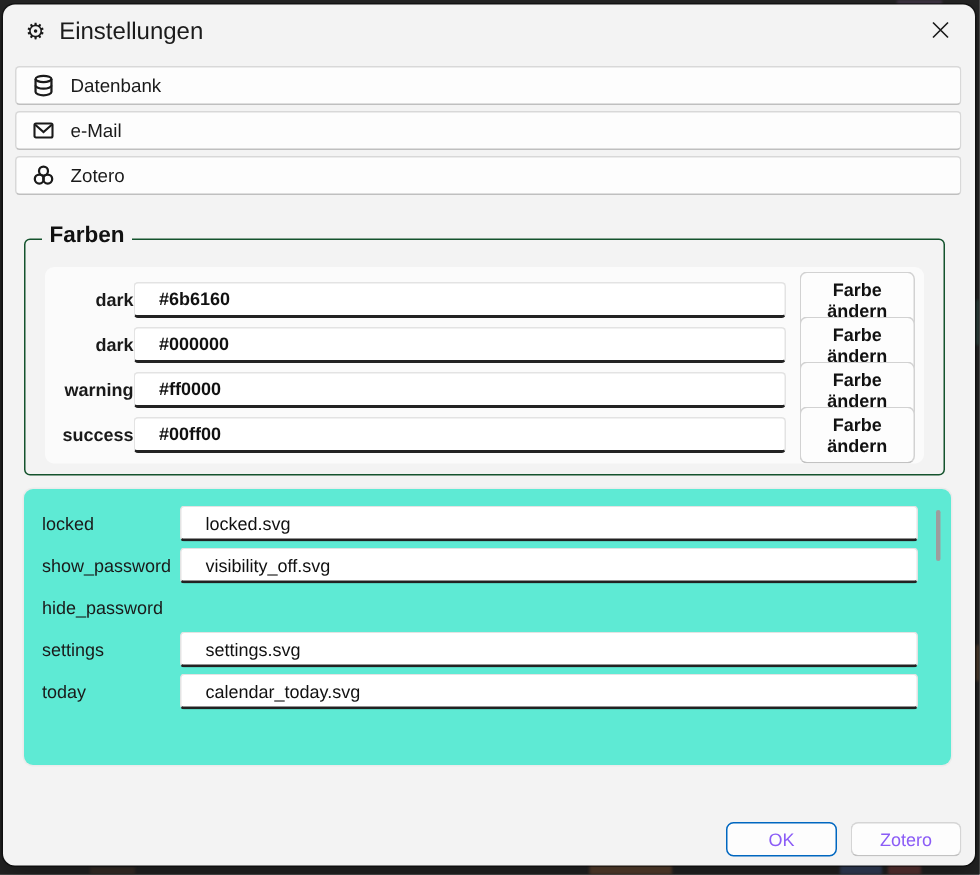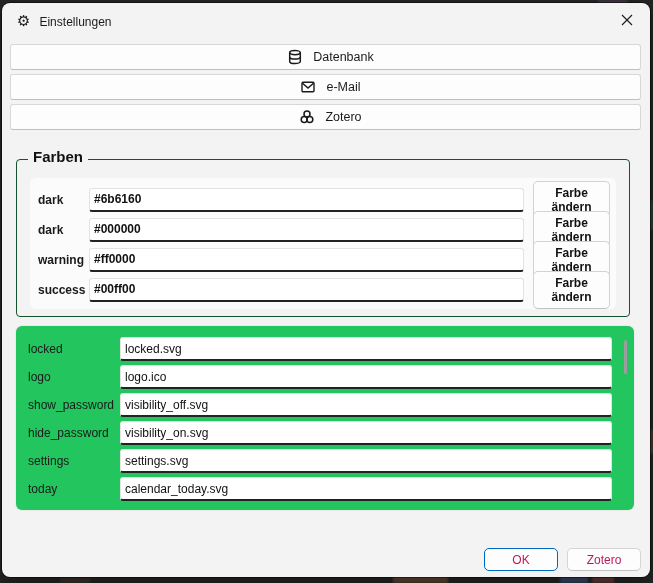--- a/index.html
+++ b/index.html
@@ -21,87 +21,87 @@
   }
 
   
   .titlebar {
     height: 37px; display: flex; align-items: center; padding-left: 15px;
   }
   .titlebar .glyph-icon {
     font-family: "DejaVu Sans", sans-serif; font-size: 15px; line-height: 1;
     margin-right: 9px; color: #1a1a1a;
   }
-  .titlebar .title { font-size: 12px; color: #1b1b1b; }
+  .titlebar .title { font-size: 16px; color: #1b1b1b; }
   .close-btn {
     margin-left: auto; width: 46px; height: 33px; align-self: flex-start;
     display: flex; align-items: center; justify-content: center;
     border-top-right-radius: 8px; cursor: default;
   }
   .close-btn svg { display: block; }
 
   
   .sections { padding: 4px 9px 0 8px; }
   .section-btn {
     height: 26px; margin-bottom: 4px; display: flex; align-items: center;
     gap: 10px; padding-left: 10px;
     background: #fdfdfd; border: 1px solid #d8d8d8; border-bottom-color: #bfbfbf;
-    border-radius: 3px; font-size: 12.5px; color: #1a1a1a; justify-content: center;
+    border-radius: 3px; font-size: 12.5px; color: #1a1a1a;
   }
   .section-btn svg { display: block; flex: 0 0 auto; }
 
   
   .groupbox {
     position: relative; margin: 29px 20px 0 14px; height: 158px;
     border: 1px solid #14532d; border-radius: 4px;
   }
   .groupbox-legend {
     position: absolute; top: -12px; left: 11px; padding: 0 5px;
     background: #f3f3f3; font-size: 15px; font-weight: 700; color: #111;
   }
   .color-panel {
     position: absolute; left: 13px; right: 13px; top: 18px; bottom: 7px;
     background: #fbfbfb; border-radius: 6px; padding: 9px 6px 0 6px;
   }
   .color-row { display: flex; align-items: center; height: 25px; margin-bottom: 5px; }
-  .color-row .lbl { width: 53px; font-size: 12px; font-weight: 700; padding-left: 2px; }
+  .color-row .lbl { width: 53px; font-size: 12px; font-weight: 700; padding-left: 2px; text-align: right; }
   .text-input {
     flex: 1; height: 24px; background: #ffffff;
     border: 1px solid #e3e3e3; border-bottom: 2px solid #222222;
-    border-radius: 3px; padding: 0 4px; font-size: 12px;
+    border-radius: 3px; padding: 0 16px; font-size: 12px;
     font-family: "Liberation Sans", "DejaVu Sans", sans-serif; color: #111;
     outline: none; min-width: 0;
   }
   .color-row .text-input { font-weight: 700; }
   .change-btn {
     margin-left: 9px; width: 77px; height: 38px; flex: 0 0 auto;
     background: #fdfdfd; border: 1px solid #d2d2d2; border-bottom-color: #c2c2c2;
     border-radius: 5px; font-size: 12px; font-weight: 700; color: #111;
     font-family: "Liberation Sans", "DejaVu Sans", sans-serif;
   }
 
   
   .icons-frame {
     position: relative; margin: 9px 16px 0 14px; height: 184px;
-    background: #22c55e; border-radius: 6px;
+    background: #5eead4; border-radius: 6px;
     box-shadow: 0 0 0 1px #ebebeb; padding: 11px 22px 0 12px; overflow: hidden;
   }
   .icon-row { display: flex; align-items: center; height: 24px; margin-bottom: 4px; }
   .icon-row .lbl { width: 92px; font-size: 12px; color: #1a1a1a; flex: 0 0 auto; }
   .scroll-thumb {
     position: absolute; right: 7px; top: 14px; width: 3px; height: 34px;
     background: #9d9d9d; border-radius: 2px;
   }
 
   
   .footer {
     position: absolute; right: 9px; bottom: 6px; display: flex; gap: 9px;
   }
   .footer button {
-    width: 74px; height: 23px; border-radius: 5px; font-size: 12px; color: #be185d;
+    width: 74px; height: 23px; border-radius: 5px; font-size: 12px; color: #8b5cf6;
     background: #fdfdfd; font-family: "Liberation Sans", "DejaVu Sans", sans-serif;
   }
   .ok-btn { border: 1px solid #0067c0; }
   .cancel-btn { border: 1px solid #d5d5d5; border-bottom-color: #c2c2c2; }
 </style>
 </head>
 <body>
 
 <div class="desktop">
 
@@ -194,33 +194,28 @@
       </div>
     </div>
 
     <div class="icons-frame">
 
       <div class="icon-row">
         <span class="lbl">locked</span>
         <input class="text-input" type="text" value="locked.svg" style="">
       </div>
 
-      <div class="icon-row">
-        <span class="lbl">logo</span>
-        <input class="text-input" type="text" value="logo.ico" style="">
-      </div>
 
       <div class="icon-row">
         <span class="lbl">show_password</span>
         <input class="text-input" type="text" value="visibility_off.svg" style="">
       </div>
 
       <div class="icon-row">
         <span class="lbl">hide_password</span>
-        <input class="text-input" type="text" value="visibility_on.svg" style="">
       </div>
 
       <div class="icon-row">
         <span class="lbl">settings</span>
         <input class="text-input" type="text" value="settings.svg" style="">
       </div>
 
       <div class="icon-row">
         <span class="lbl">today</span>
         <input class="text-input" type="text" value="calendar_today.svg" style="">

